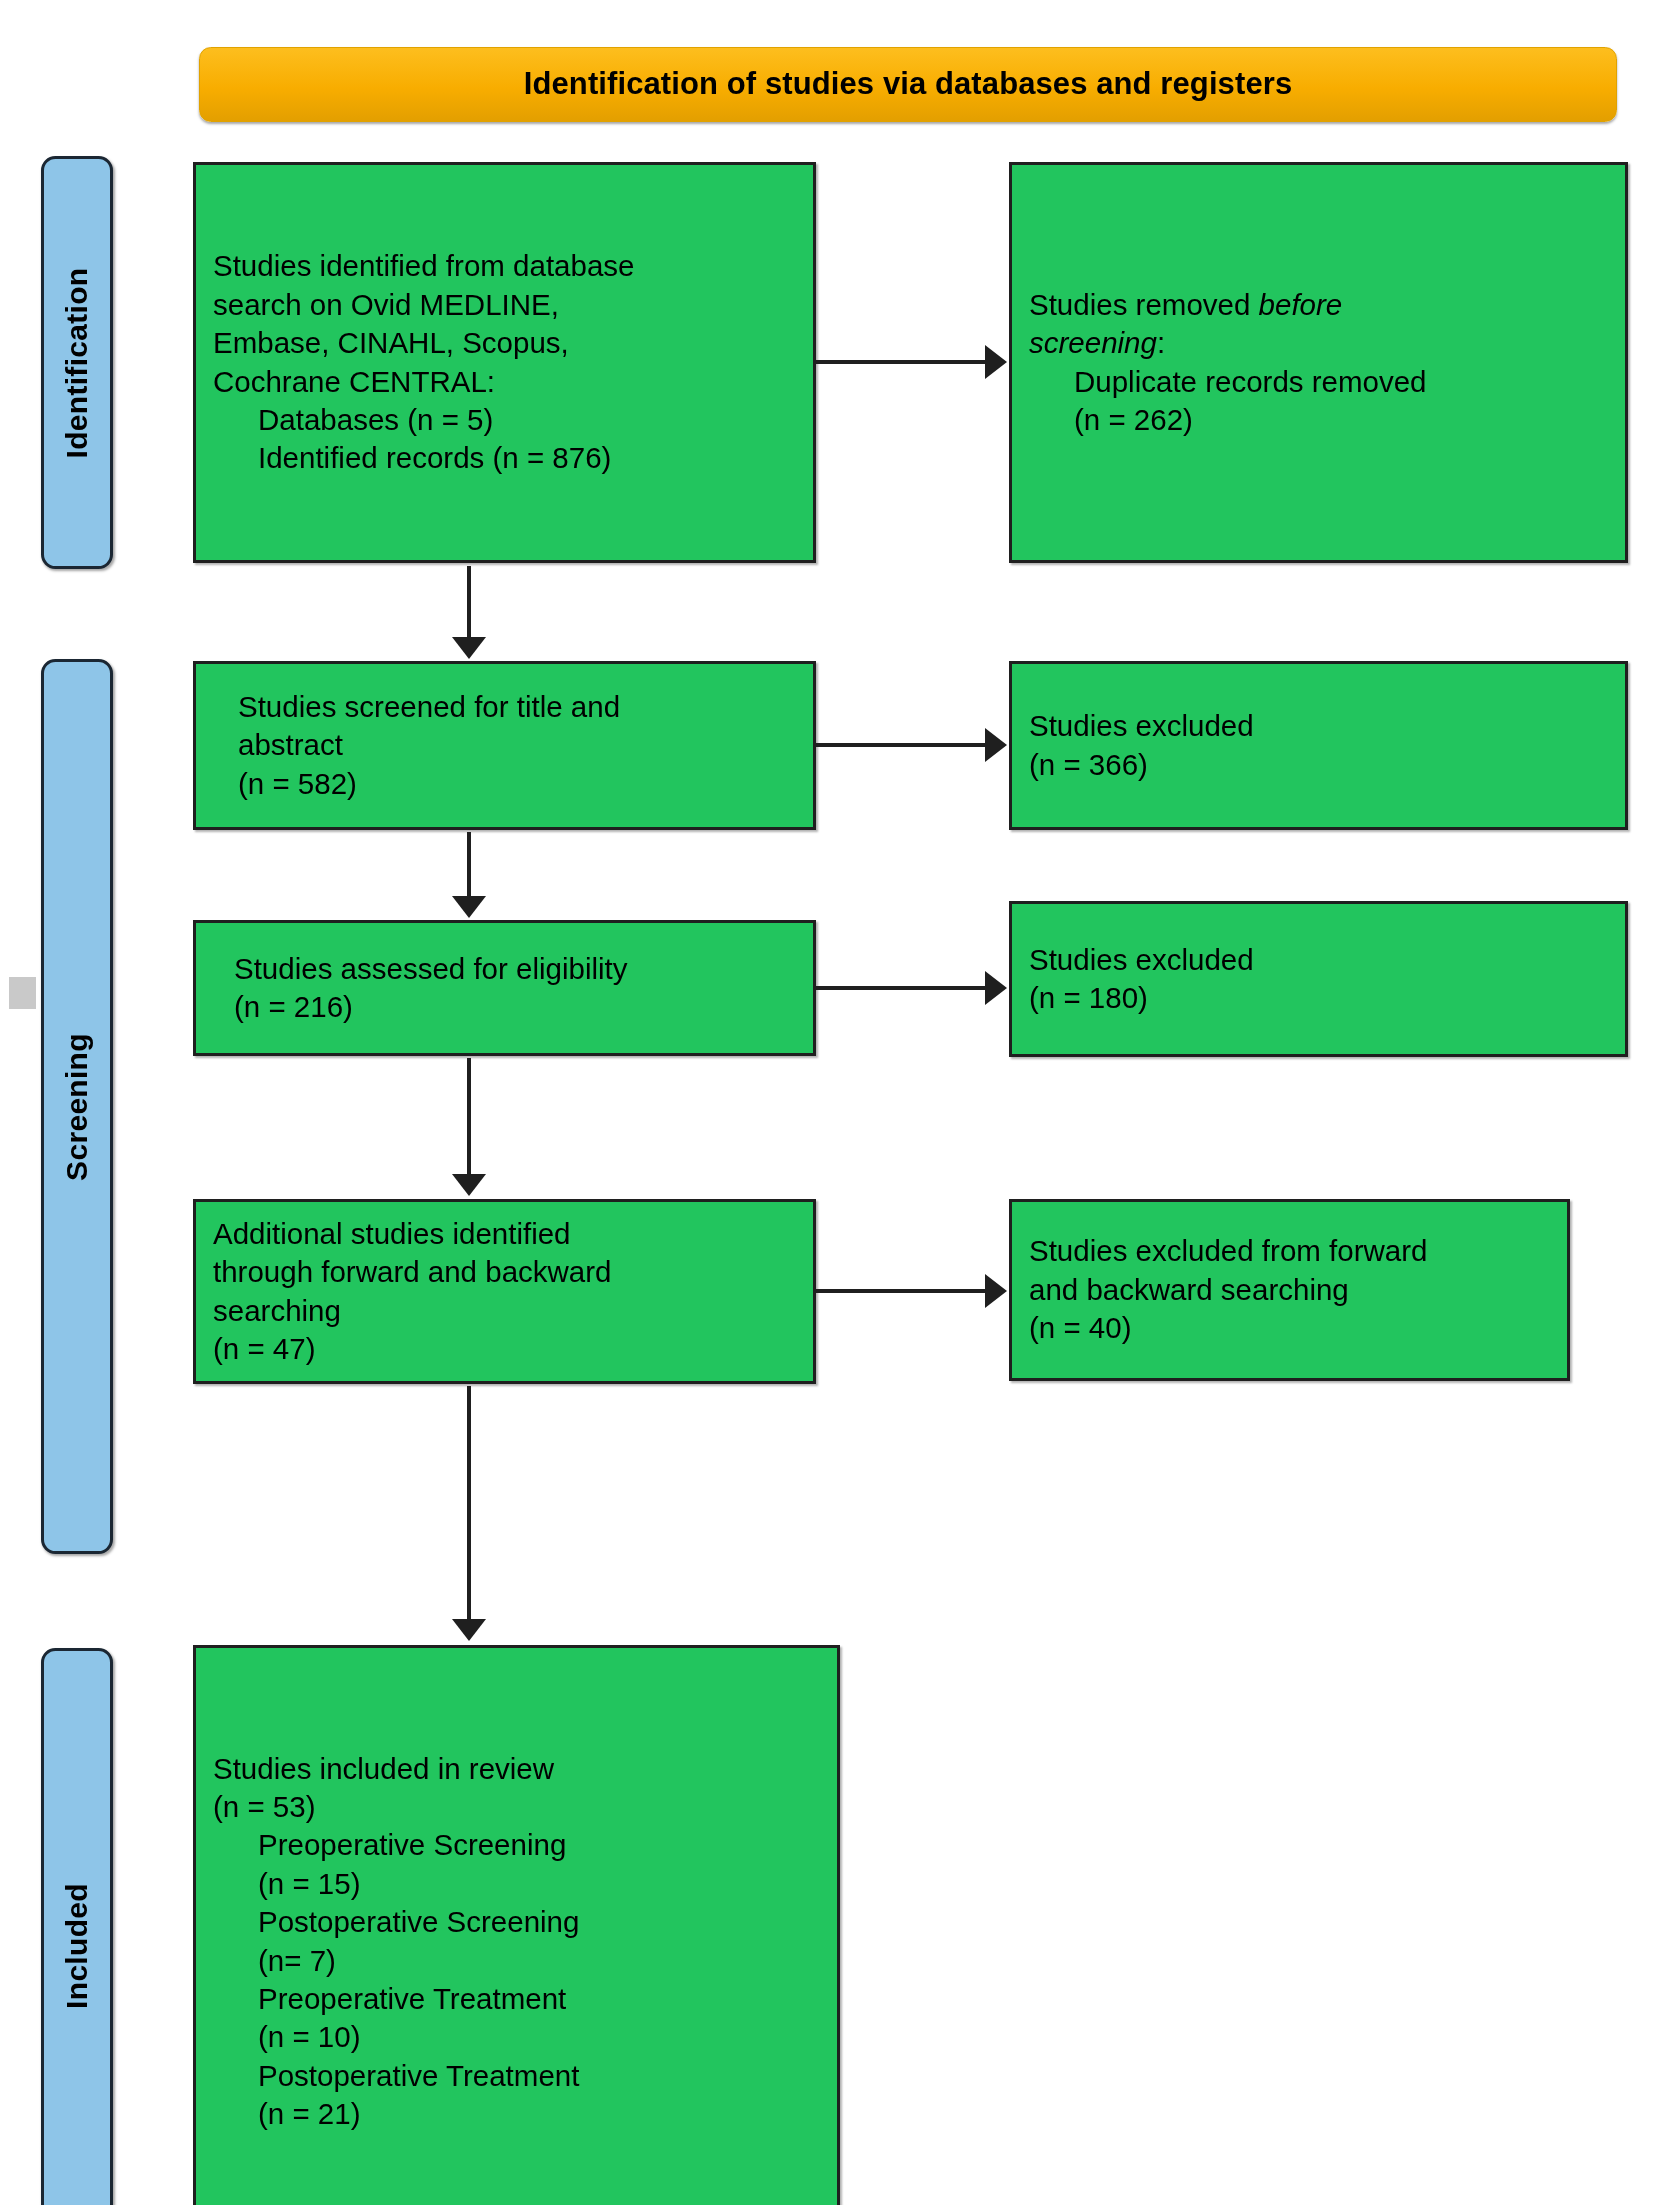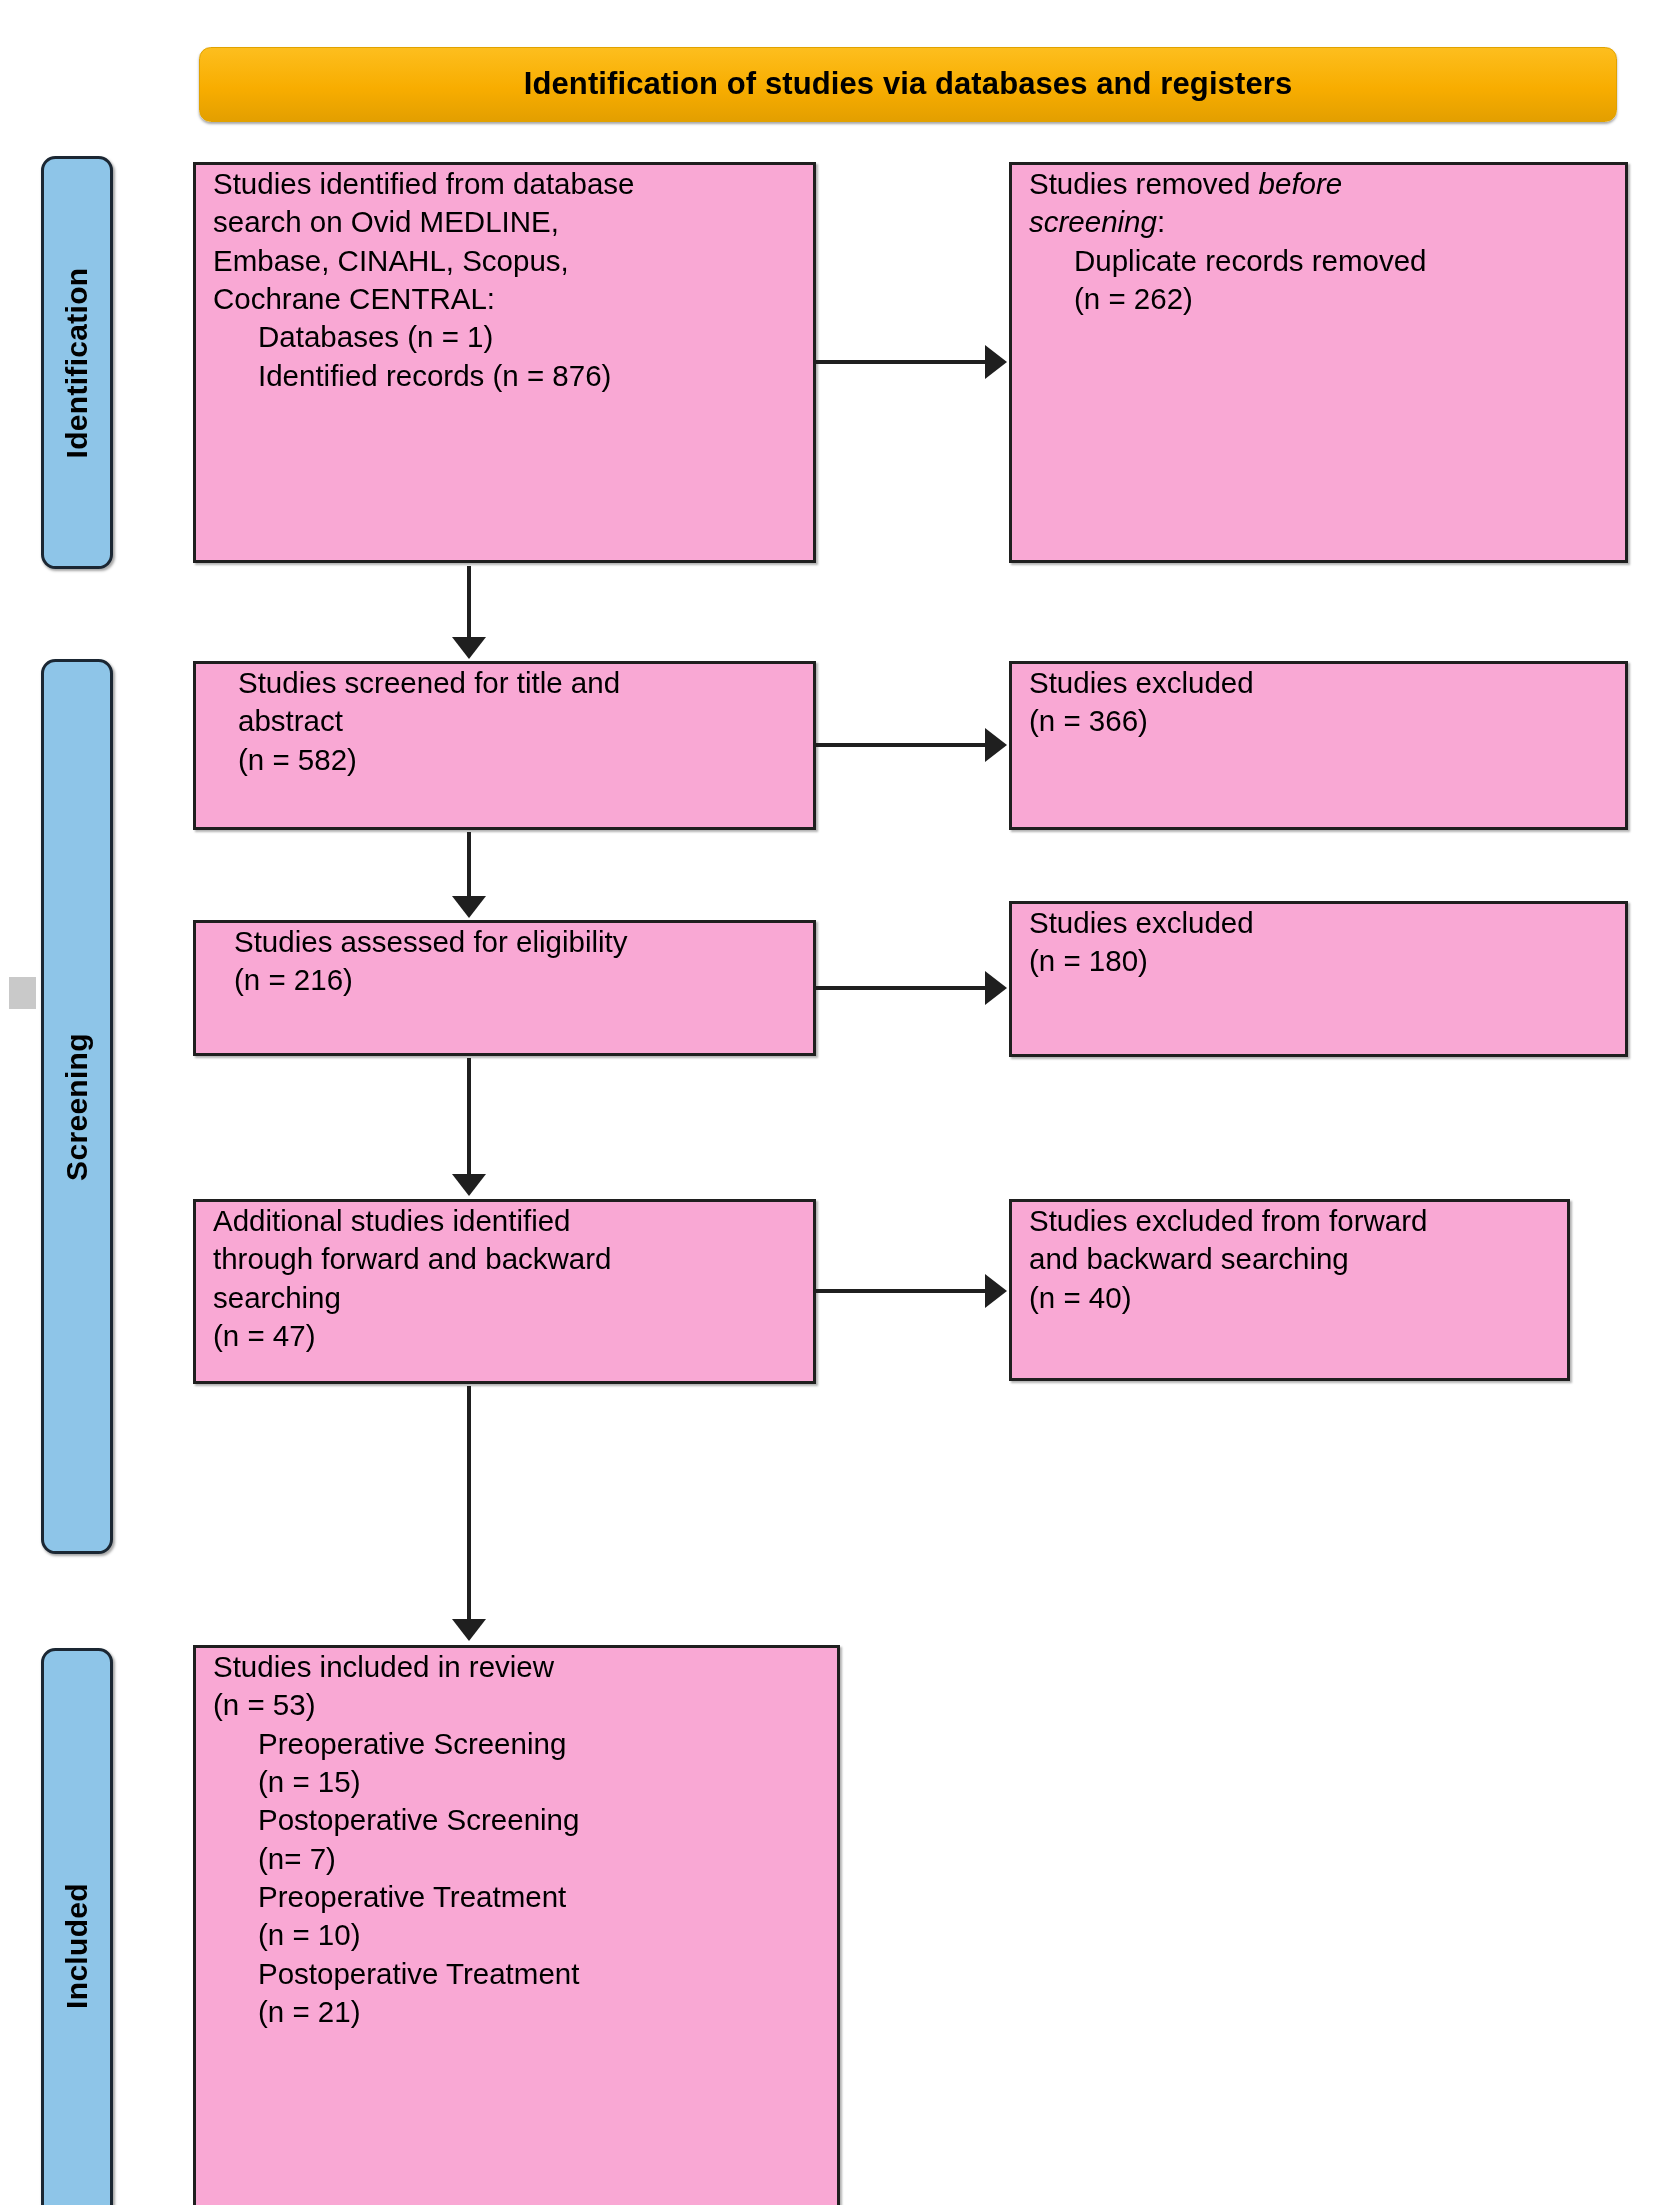--- a/index.html
+++ b/index.html
@@ -76,25 +76,26 @@
     left: 9.2px;
     top: 942px;
     width: 27px;
     height: 32px;
     background: #c9c9c9;
   }
 
   
   .flow-box {
     position: absolute;
-    background: #f9a8d4;
+    background: #22c55e;
     border: 3.3px solid #1f1f1f;
     box-shadow: 2px 2px 2px rgba(0,0,0,0.30);
     box-sizing: border-box;
     display: flex;
+    align-items: center;
   }
   .flow-box .box-text {
     padding: 0 17px;
     font-size: 29.5px;
     line-height: 1.30;
     color: #000000;
     width: 100%;
   }
   .box-text .ind {
     display: block;
@@ -180,21 +181,21 @@
   </div>
 
   <div class="grey-marker"></div>
 
   <div class="flow-box" id="box-identified">
     <div class="box-text">
       <span>Studies identified from database</span><br>
       <span>search on Ovid MEDLINE,</span><br>
       <span>Embase, CINAHL, Scopus,</span><br>
       <span>Cochrane CENTRAL:</span>
-      <span class="ind">Databases (n = 1)</span>
+      <span class="ind">Databases (n = 5)</span>
       <span class="ind">Identified records (n = 876)</span>
     </div>
   </div>
 
   <div class="flow-box" id="box-removed">
     <div class="box-text">
       <span>Studies removed </span><em>before</em><br>
       <em>screening</em><span>:</span>
       <span class="ind">Duplicate records removed</span>
       <span class="ind">(n = 262)</span>

